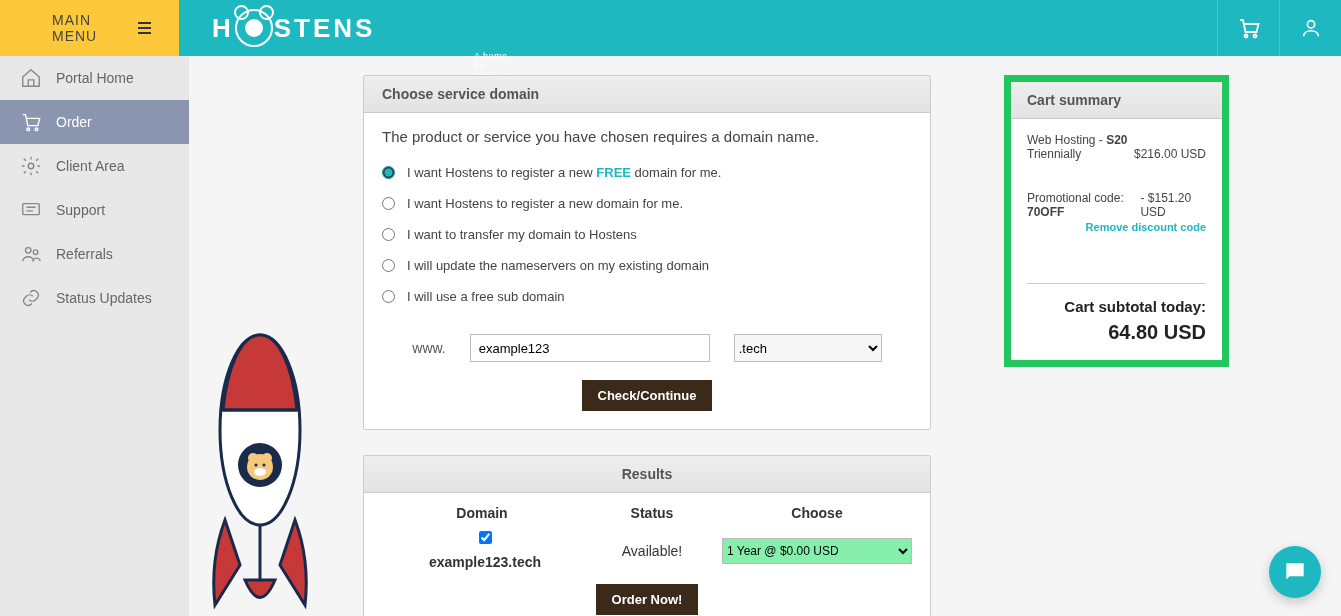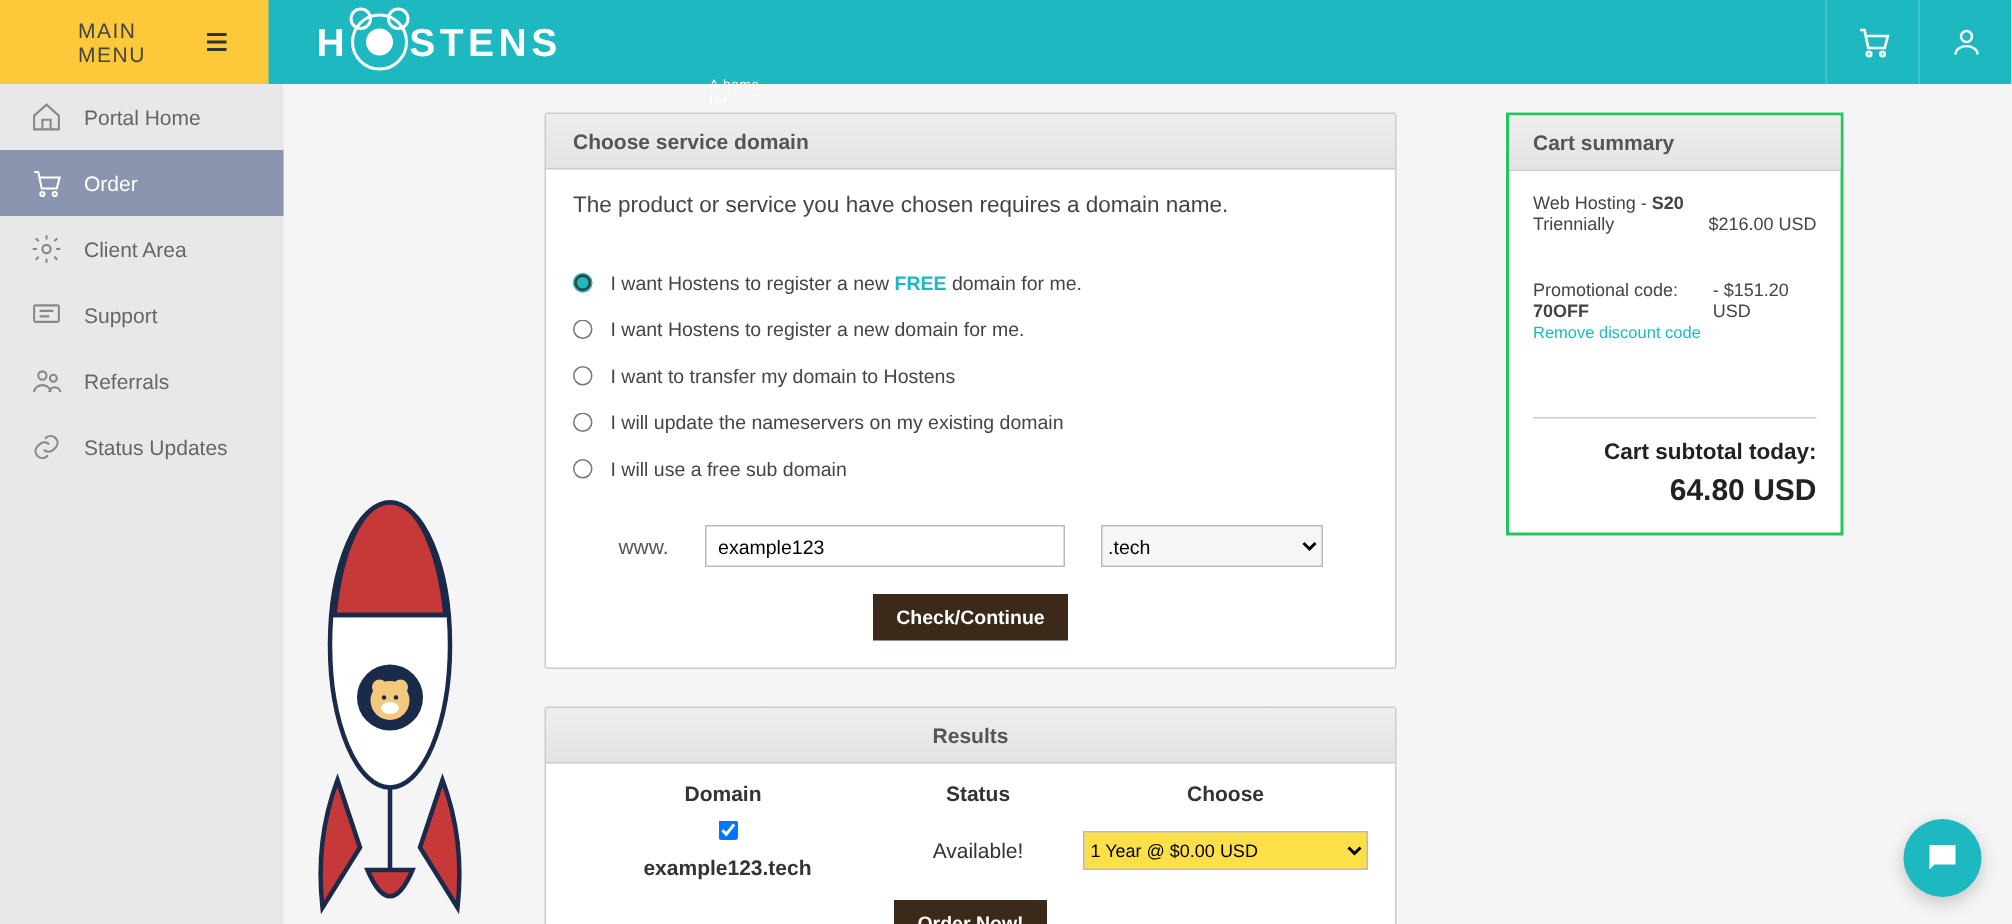--- a/index.html
+++ b/index.html
@@ -2,21 +2,21 @@
 <html><head>
 <meta charset="utf-8">
 <style>
 * { margin: 0; padding: 0; box-sizing: border-box; }
 body { font-family: Arial, sans-serif; background: #f5f5f5; width: 1341px; height: 616px; overflow: hidden; position: relative; }
 
 .topbar { height: 56px; display: flex; background: #1eb8c1; }
 .mainmenu-btn { width: 179px; background: #fdc93a; display: flex; align-items: center; justify-content: space-between; padding: 0 28px 0 52px; color: #444; font-size: 14px; letter-spacing: 1px; cursor: pointer; }
 .hamburger { width: 14px; height: 12px; display: flex; flex-direction: column; justify-content: space-between; }
 .hamburger span { height: 2px; background: #333; }
-.logo-wrap { flex: 1; display: flex; align-items: center; padding-left: 20px; margin-left: 12px; }
+.logo-wrap { flex: 1; display: flex; align-items: center; padding-left: 33px; }
 .logo-text { color: #fff; font-size: 26px; font-weight: 900; letter-spacing: 3px; display: flex; align-items: center; }
 .logo-bear { width: 38px; height: 38px; border: 2.5px solid #fff; border-radius: 50%; display: inline-flex; align-items: center; justify-content: center; margin: 0 1px; font-size: 18px; position: relative; }
 .logo-bear::before, .logo-bear::after { content: ''; position: absolute; width: 11px; height: 11px; border: 2px solid #fff; border-radius: 50%; top: -6px; }
 .logo-bear::before { left: -3px; }
 .logo-bear::after { right: -3px; }
 .logo-bear-face { width: 18px; height: 18px; background: #fff; border-radius: 50%; position: relative; }
 .logo-sub { font-size: 9px; color: #fff; position: absolute; top: 42px; left: 262px; letter-spacing: 0.5px; }
 .top-icons { display: flex; }
 .top-icon { width: 62px; height: 56px; display: flex; align-items: center; justify-content: center; border-left: 1px solid rgba(255,255,255,0.2); cursor: pointer; }
 .top-icon svg { stroke: #fff; fill: none; }
@@ -26,45 +26,45 @@
 .nav-item.active { background: #8a95af; color: #fff; }
 .nav-item svg { width: 22px; height: 22px; stroke: #888; fill: none; stroke-width: 1.5; }
 .nav-item.active svg { stroke: #fff; }
 
 .rocket { position: absolute; left: 205px; top: 330px; width: 110px; height: 290px; }
 
 .content { position: absolute; left: 363px; top: 75px; width: 568px; }
 .panel { border: 1px solid #ccc; background: #fff; border-radius: 2px; margin-bottom: 25px; }
 .panel-head { background: linear-gradient(#eee, #e3e3e3); border-bottom: 1px solid #ccc; padding: 10px 18px; font-weight: 700; font-size: 14px; color: #555; }
 .panel-body { padding: 15px 18px 18px; }
-.desc { font-size: 15px; color: #444; margin-bottom: 28px; }
+.desc { font-size: 15px; color: #444; margin-bottom: 12px; }
 .radio-row { display: flex; align-items: center; gap: 12px; padding: 8px 0; font-size: 13px; color: #444; }
 .radio-row input { accent-color: #1eb8c1; cursor: pointer; }
 .free { color: #1eb8c1; font-weight: 700; }
 .domain-row { display: flex; align-items: center; justify-content: center; gap: 24px; margin-top: 22px; font-size: 14px; color: #555; }
 .domain-input { width: 240px; height: 28px; padding: 0 8px; border: 1px solid #bbb; font-size: 13px; }
 .tld-select { width: 148px; height: 28px; border: 1px solid #bbb; font-size: 13px; background: #f6f6f6; }
 .btn-dark { display: block; margin: 18px auto 0; background: #3b2a1a; color: #fff; border: none; padding: 8px 16px; font-size: 13px; font-weight: 700; cursor: pointer; border-radius: 0; }
 
 .results-head { text-align: center; }
 .results-body { padding: 12px 18px 18px; }
 .res-labels { display: grid; grid-template-columns: 200px 140px 1fr; font-weight: 700; font-size: 14px; color: #333; text-align: center; margin-bottom: 10px; }
 .res-row { display: grid; grid-template-columns: 200px 140px 1fr; align-items: center; }
 .res-domain { display: flex; align-items: center; gap: 10px; font-weight: 700; font-size: 14px; color: #333; justify-content: flex-start; padding-left: 6px; flex-direction: column; }
 .res-status { text-align: center; font-size: 14px; color: #333; }
-.period-select { width: 190px; height: 26px; border: 1px solid #bbb; font-size: 12px; background: #fde047; }
+.period-select { width: 190px; height: 26px; border: 1px solid #bbb; font-size: 12px; background: #86efac; }
 .btn-order { margin-top: 14px; }
 
-.cart { position: absolute; left: 1004px; top: 75px; width: 225px; border: 2px solid #22c55e; background: #fff; }
+.cart { position: absolute; left: 1004px; top: 75px; width: 225px; border: 7px solid #22c55e; background: #fff; }
 .cart-head { background: linear-gradient(#eee, #e3e3e3); border-bottom: 1px solid #ccc; padding: 10px 16px; font-weight: 700; font-size: 14px; color: #555; }
 .cart-body { padding: 14px 16px 16px; font-size: 12px; color: #444; }
 .line { display: flex; justify-content: space-between; }
 .bold { font-weight: 700; }
 .promo { margin-top: 30px; }
-.remove-link { color: #1eb8c1; text-align: left; font-size: 11px; cursor: pointer; margin-top: 2px; }
+.remove-link { color: #1eb8c1; text-align: right; font-size: 11px; cursor: pointer; margin-top: 2px; font-weight: bold; }
 .sub-label { text-align: right; font-weight: 700; font-size: 15px; color: #222; margin-top: 50px; border-top: 1px solid #ccc; padding-top: 14px; }
 .sub-val { text-align: right; font-weight: 700; font-size: 20px; color: #222; margin-top: 6px; }
 
 .chat-bubble { position: absolute; right: 20px; bottom: 18px; width: 52px; height: 52px; background: #1eb8c1; border-radius: 50%; display: flex; align-items: center; justify-content: center; cursor: pointer; box-shadow: 0 4px 12px rgba(0,0,0,0.2); }
 </style>
 </head>
 <body>
 
 <div class="topbar">
   <div class="mainmenu-btn">

